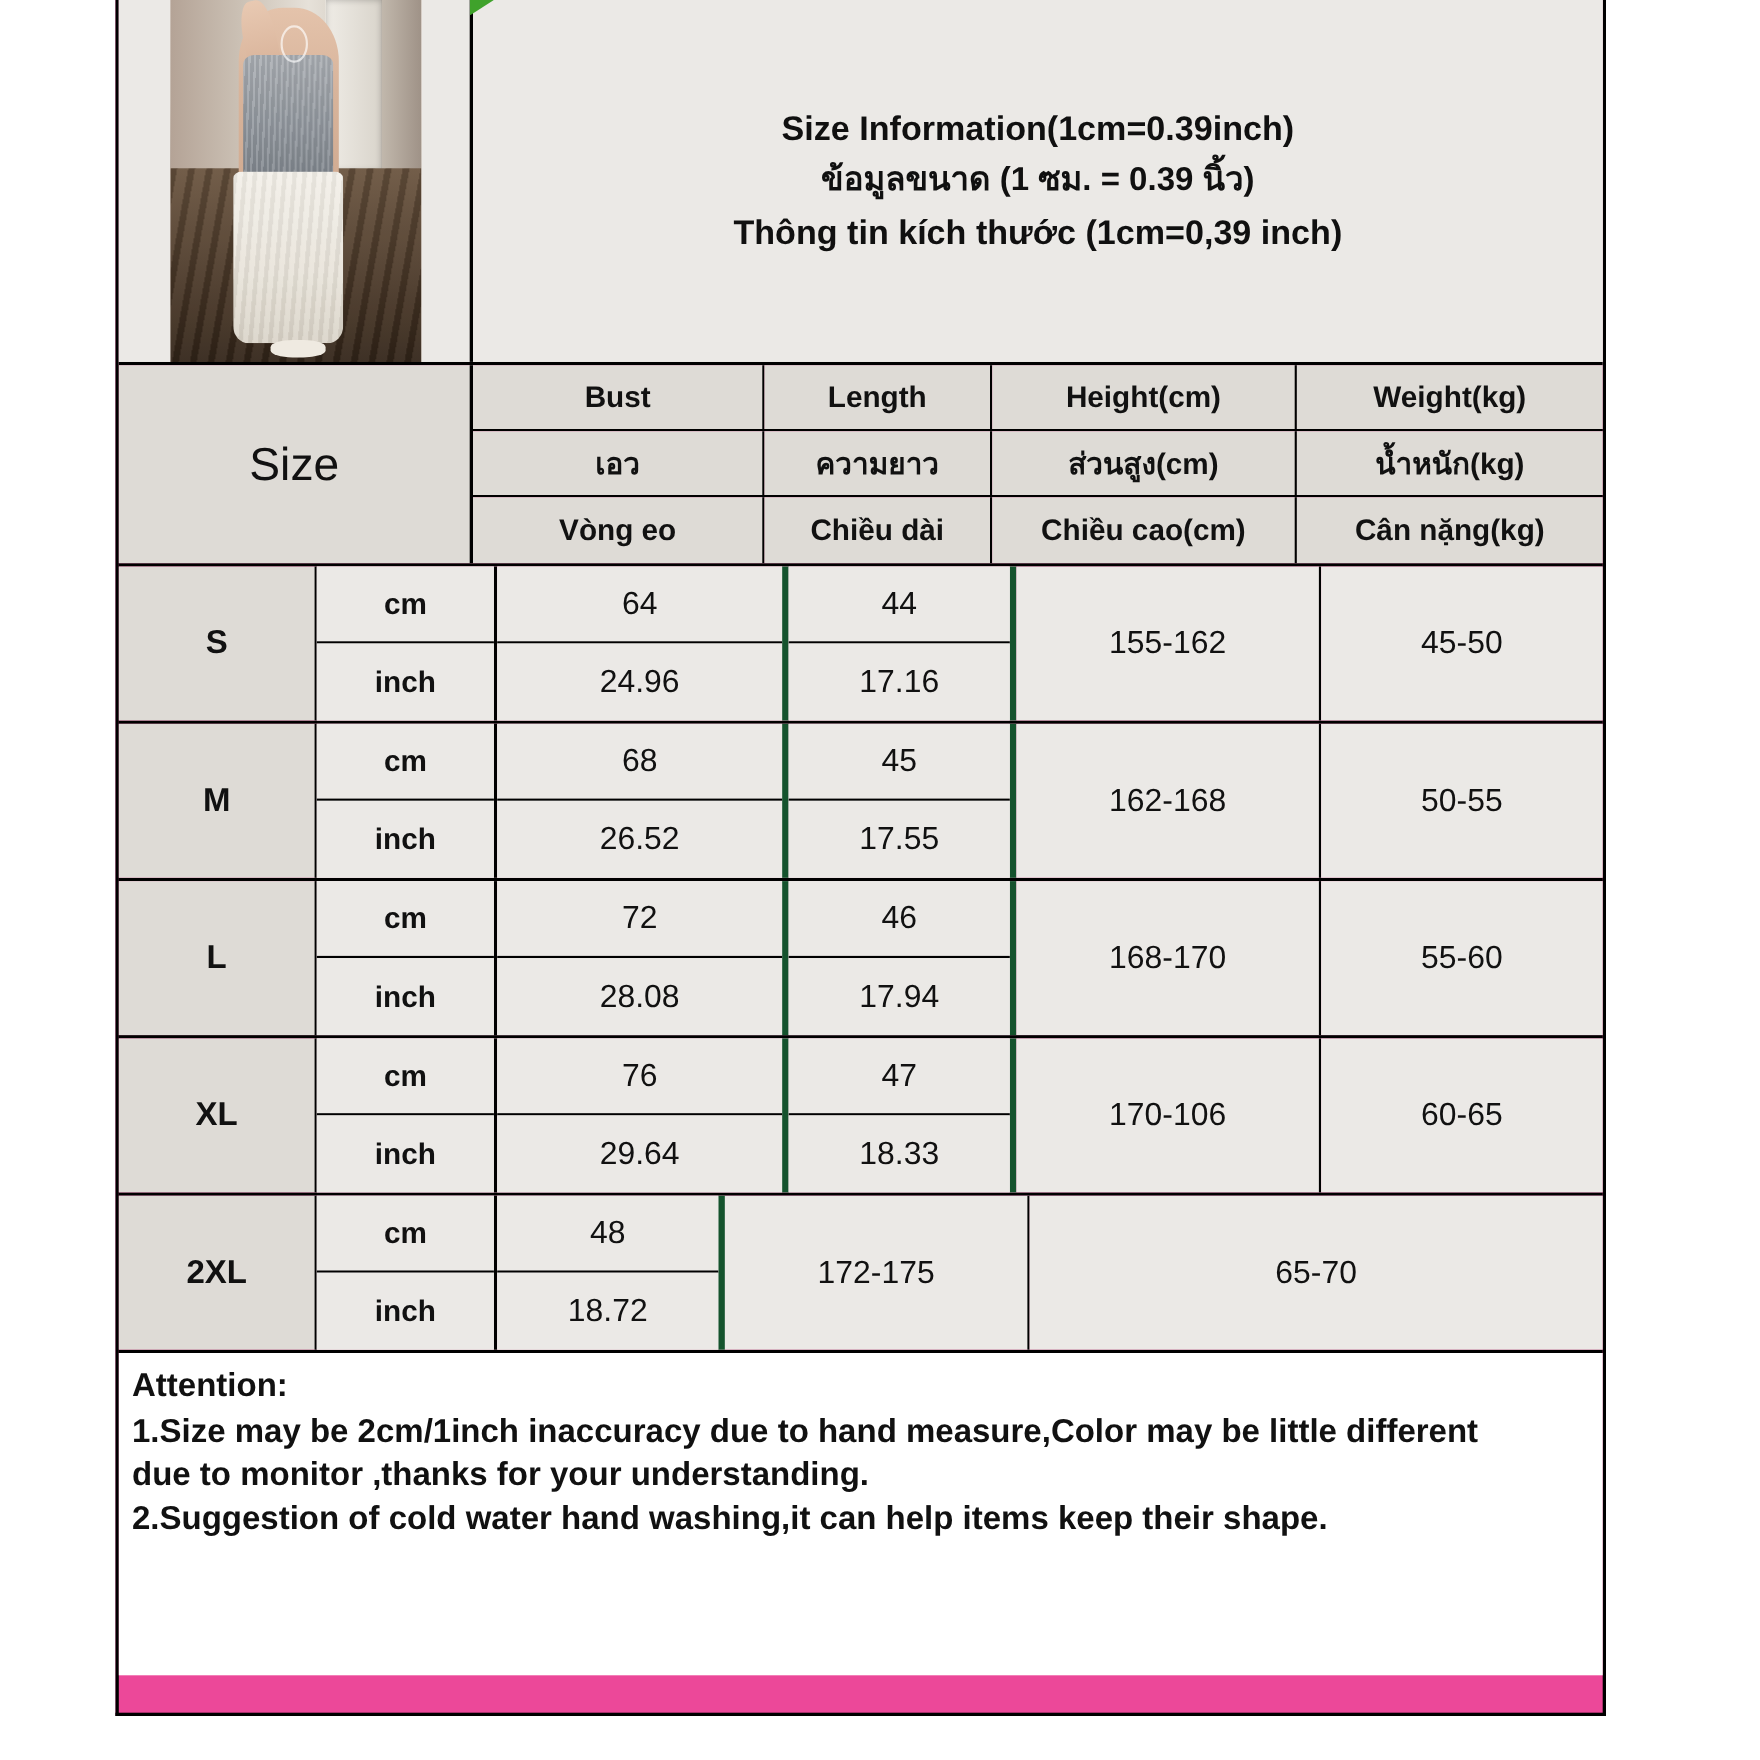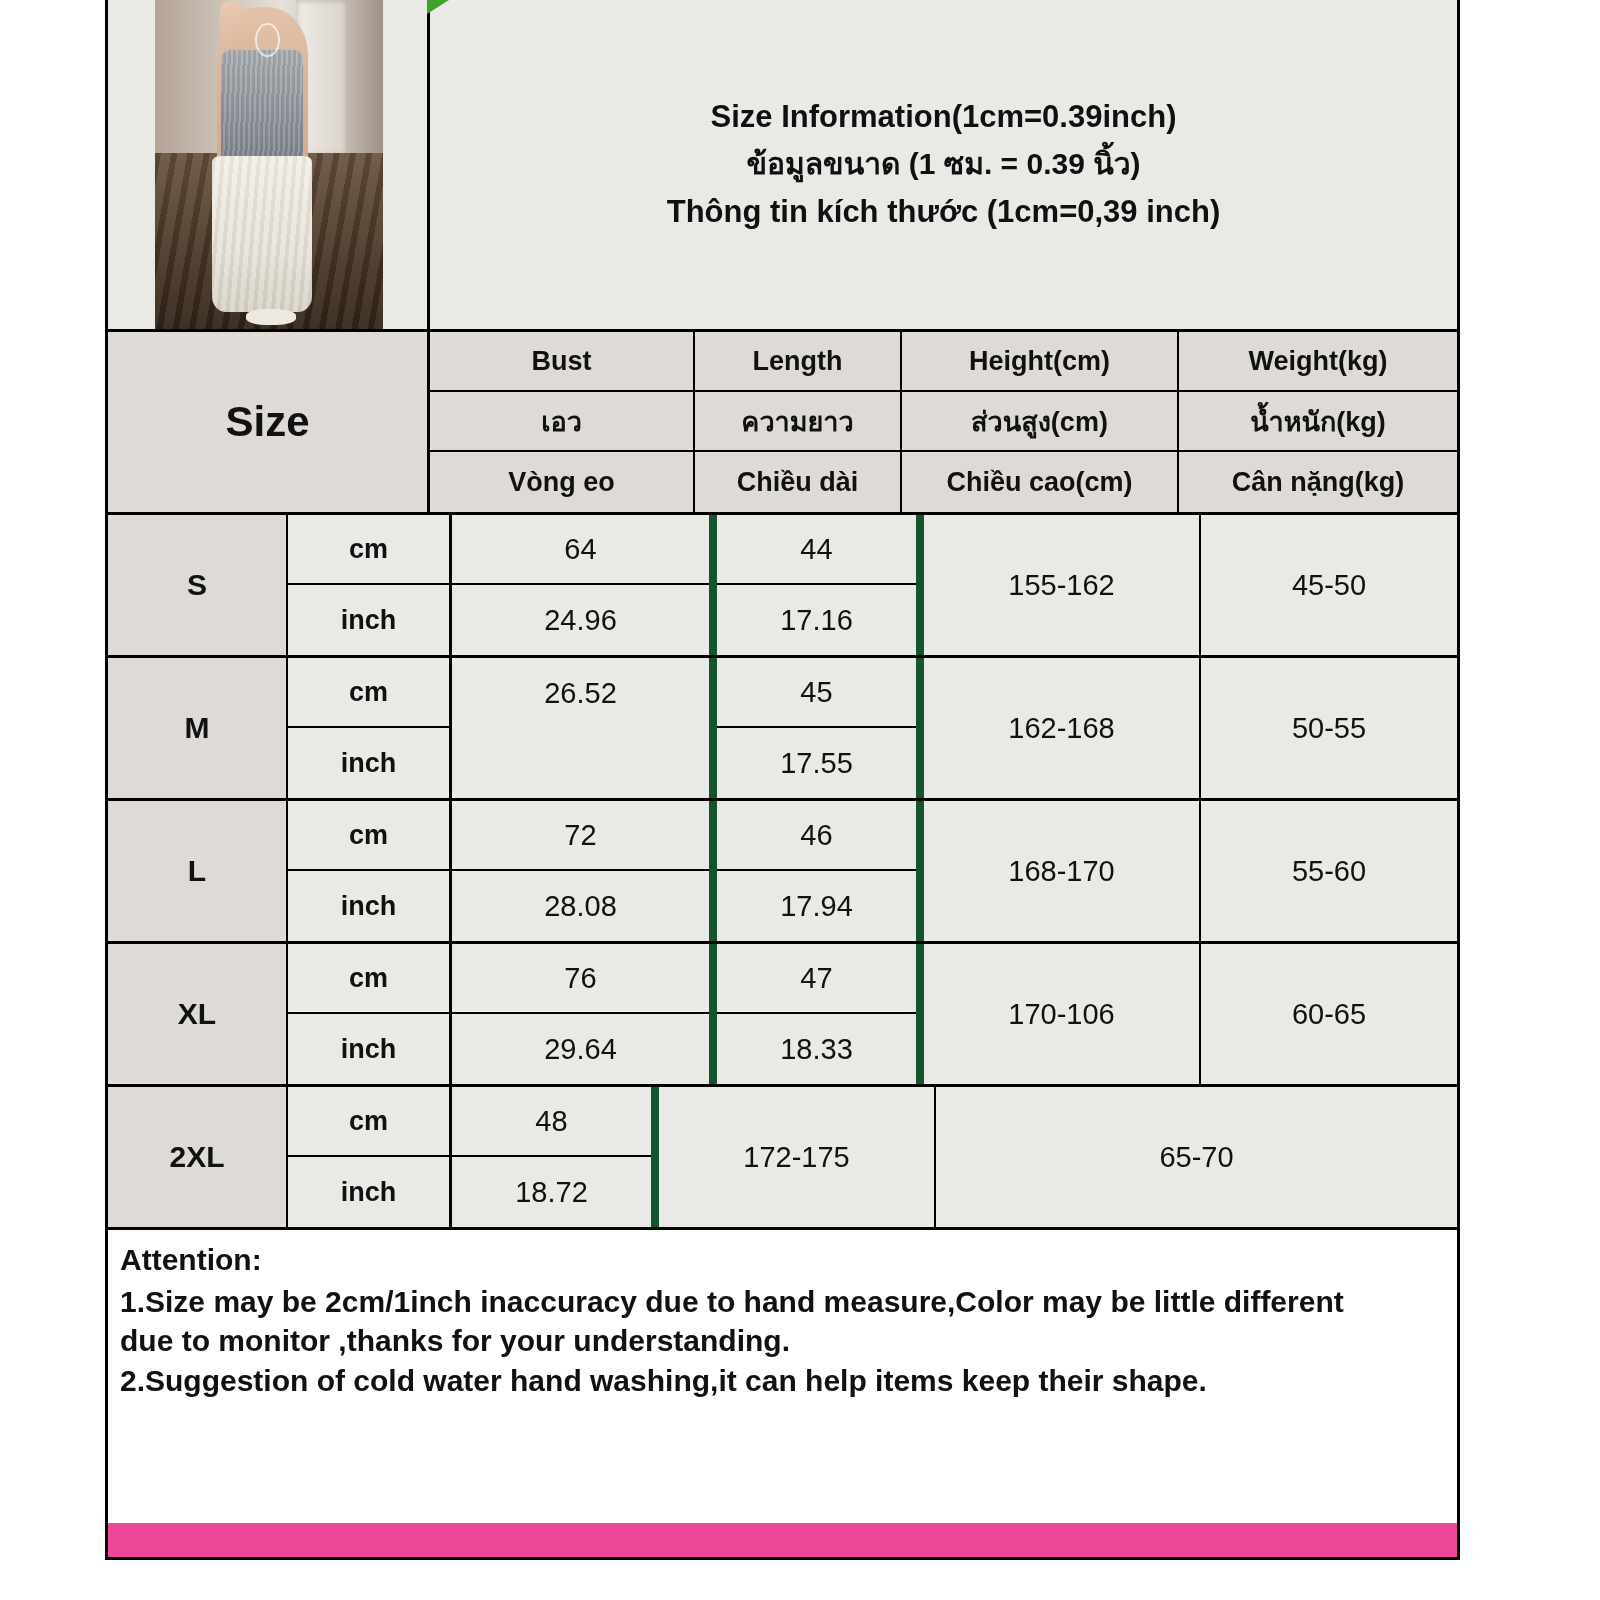--- a/index.html
+++ b/index.html
@@ -173,21 +173,21 @@
   }
   .size-head {
     width: 322px;
     box-sizing: border-box;
     border-right: 3px solid #000000;
     background: #dedbd6;
     display: flex;
     align-items: center;
     justify-content: center;
     font-size: 42px;
-    font-weight: bold;
+    font-weight: normal;
   }
   .head-cols {
     flex: 1;
     display: flex;
     flex-direction: column;
   }
   .head-row {
     display: flex;
     height: 60px;
     border-bottom: 2px solid #000000;
@@ -248,21 +248,21 @@
     align-items: center;
     justify-content: center;
     font-size: 27px;
     font-weight: bold;
     background: #ebe9e6;
   }
   .unit-cell:last-child { border-bottom: none; }
 
   .val-col {
     box-sizing: border-box;
-    border-right: 8px solid #14532d;
+    border-right: 6px solid #14532d;
     display: flex;
     flex-direction: column;
     background: #ebe9e6;
   }
   .val-cell {
     height: 50%;
     box-sizing: border-box;
     border-bottom: 2px solid #000000;
     display: flex;
     align-items: center;
@@ -382,20 +382,21 @@
       <div class="span-col c-weight last">45-50</div>
     </div>
 
     <div class="data-block">
       <div class="sz-cell">M</div>
       <div class="unit-col">
         <div class="unit-cell">cm</div>
         <div class="unit-cell">inch</div>
       </div>
       <div class="val-col c-bust">
+        <div class="val-cell">68</div>
         <div class="val-cell">26.52</div>
       </div>
       <div class="val-col c-length">
         <div class="val-cell">45</div>
         <div class="val-cell">17.55</div>
       </div>
       <div class="span-col c-height">162-168</div>
       <div class="span-col c-weight last">50-55</div>
     </div>
 

